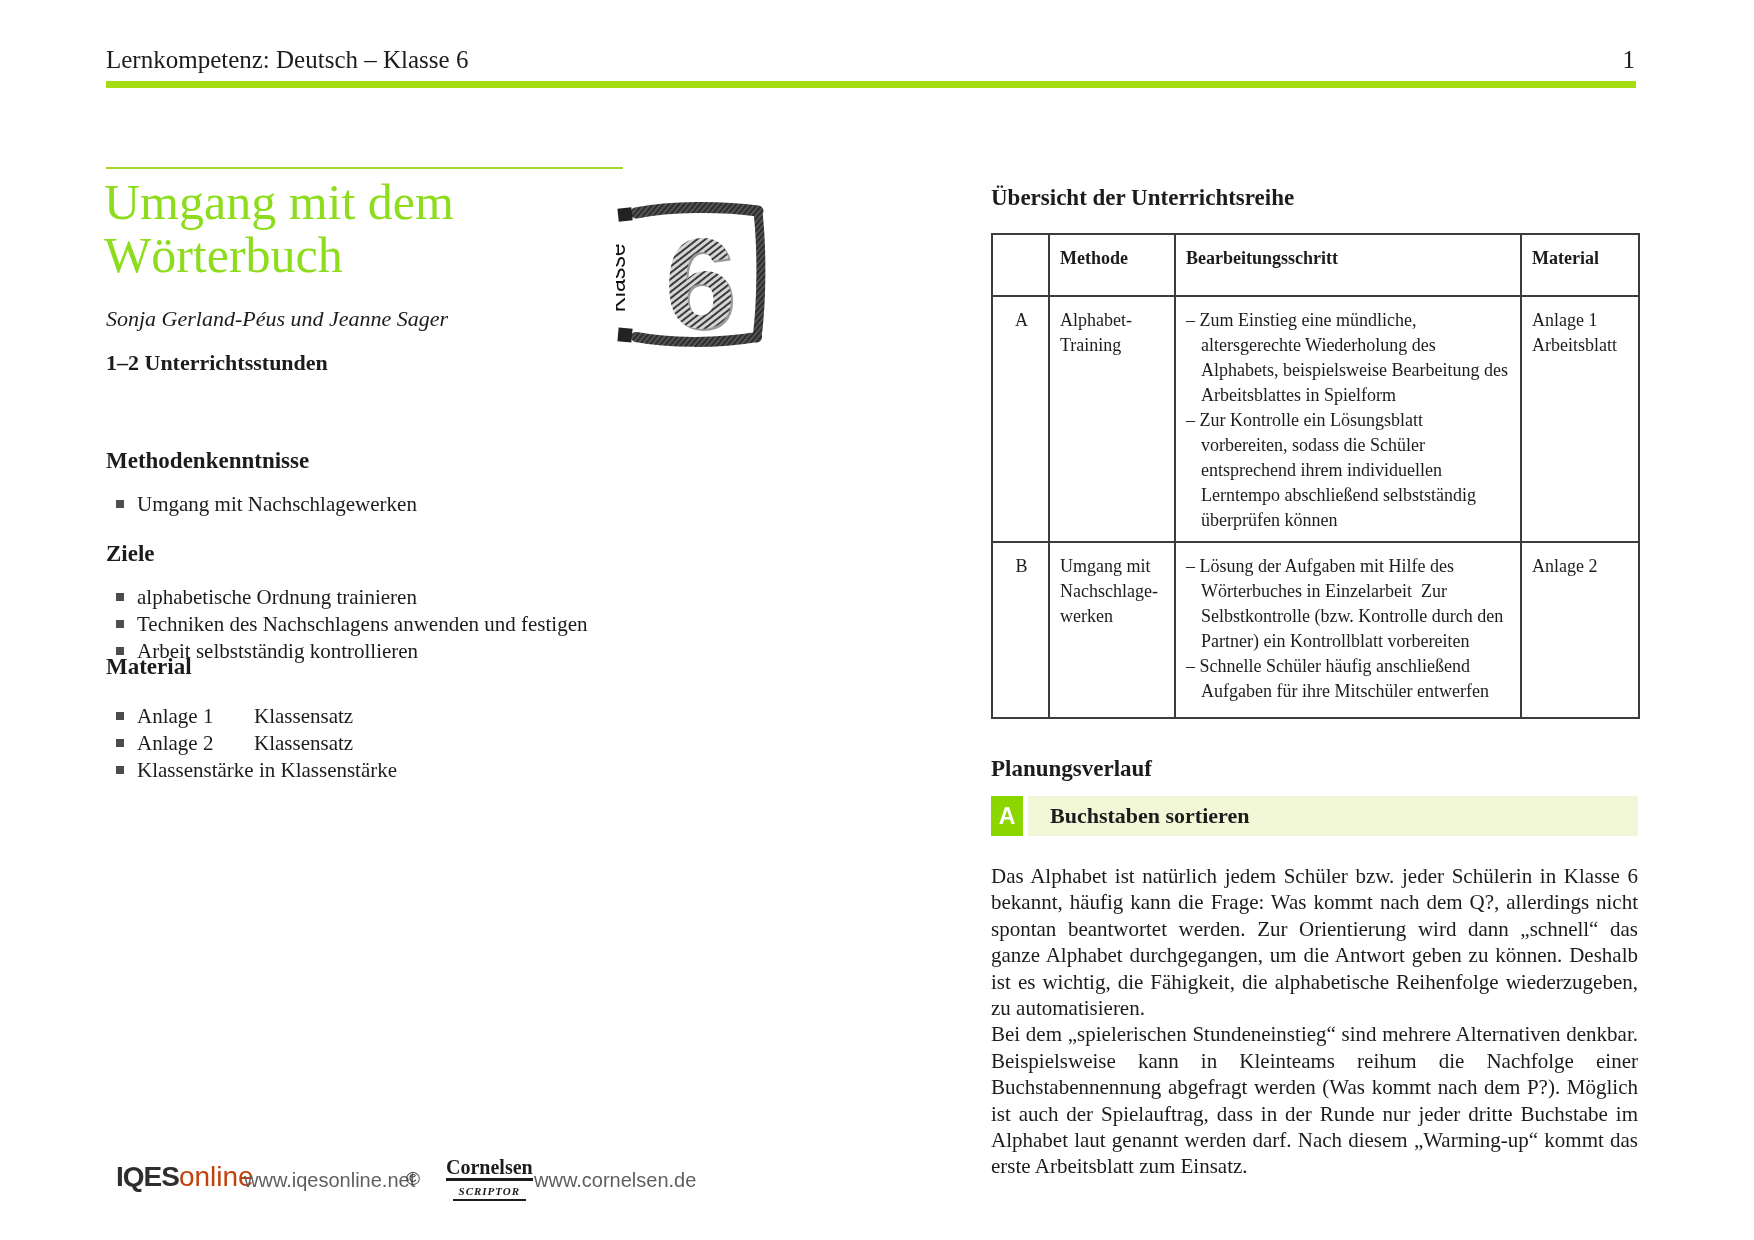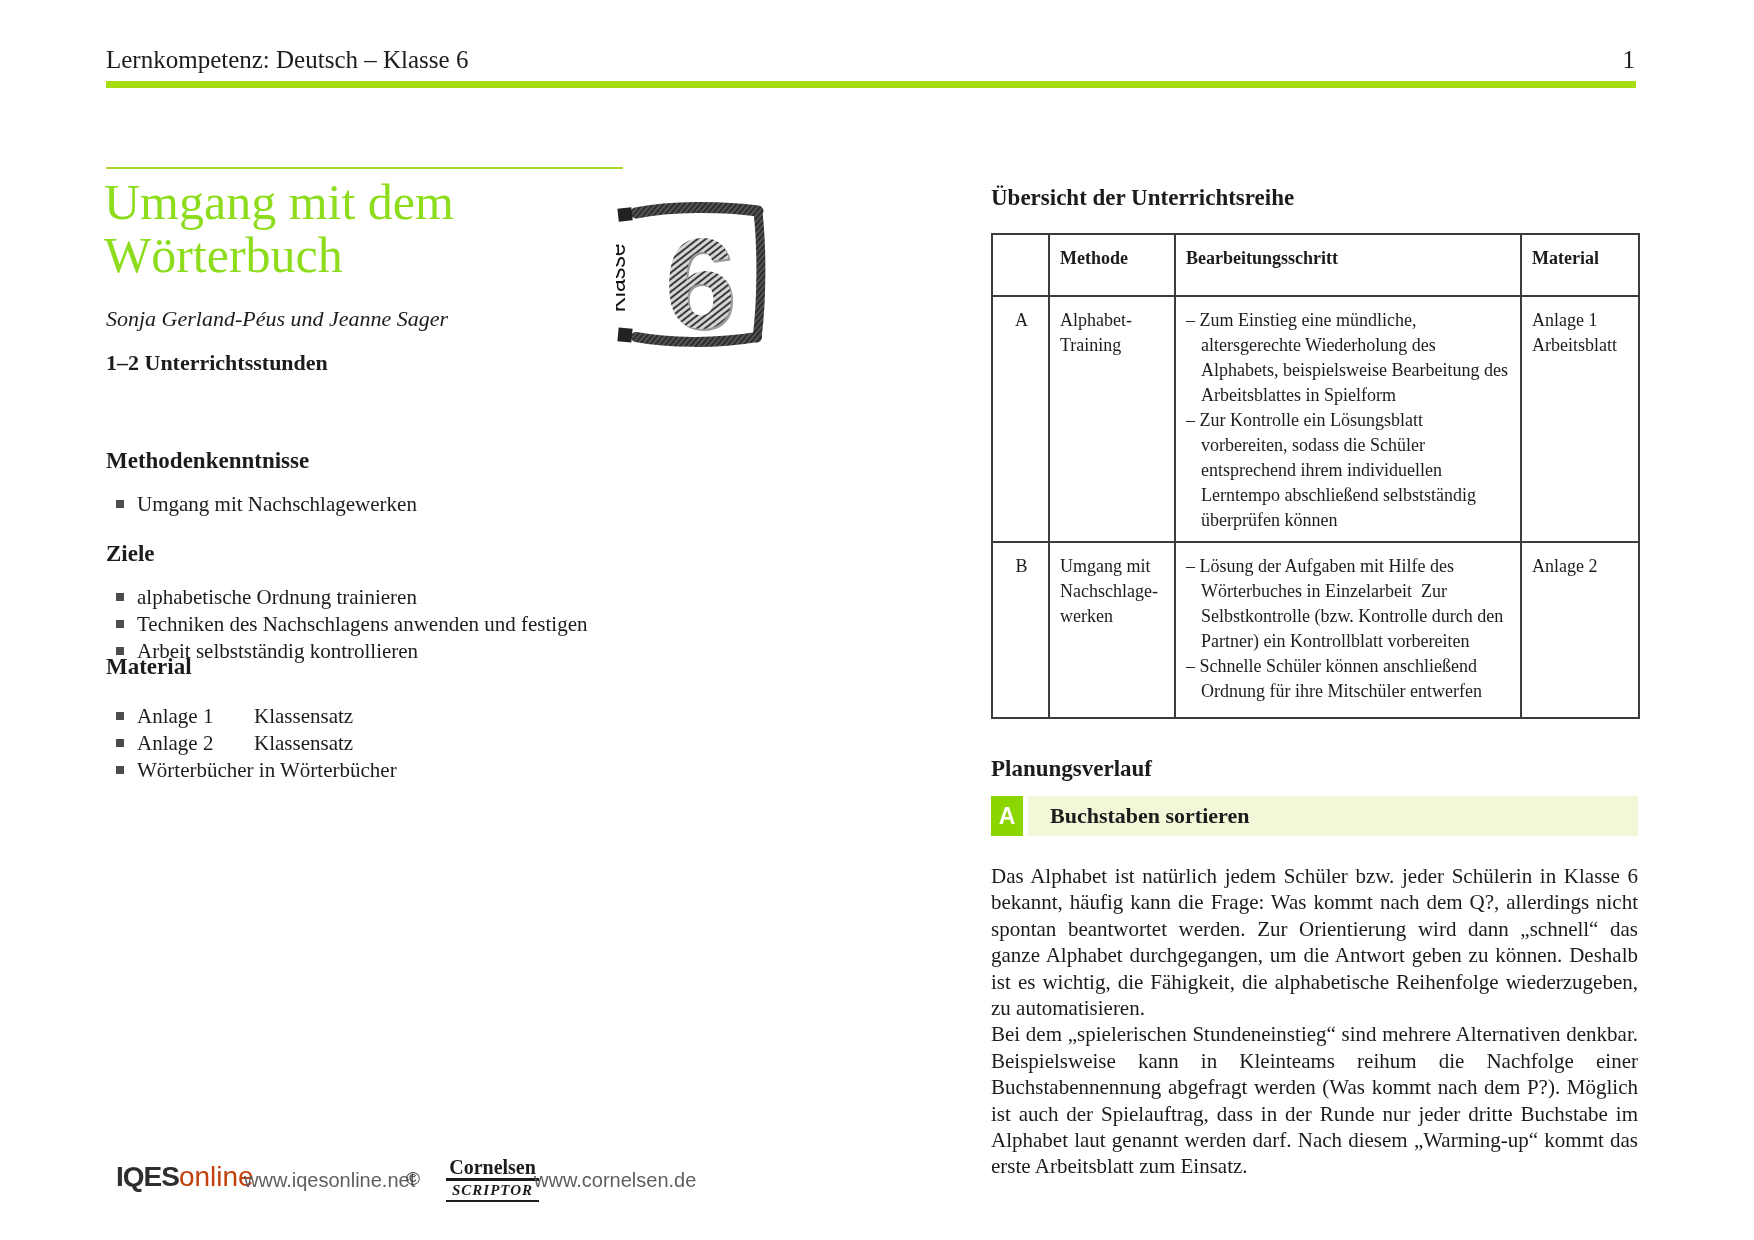--- a/index.html
+++ b/index.html
@@ -58,21 +58,21 @@
           font-size:28px;letter-spacing:-1px;color:#2e2e2e;font-weight:bold;}
   .f-iqes .lite{font-weight:normal;color:#c2410c;letter-spacing:0;}
   .f-url1{position:absolute;left:244px;top:1169px;font-family:"Liberation Sans",sans-serif;
           font-size:20px;color:#5f5f5f;}
   .f-copy{position:absolute;left:406px;top:1168px;font-family:"Liberation Sans",sans-serif;
           font-size:19px;color:#444;}
   .f-logo{position:absolute;left:446px;top:1157px;text-align:center;
           font-family:Liberation Serif, serif;color:#1c1c1c;}
   .f-logo .c-name{font-weight:bold;font-size:20px;line-height:1;border-bottom:3px solid #1c1c1c;
                   padding-bottom:1px;display:block;}
-  .f-logo .c-sub{font-weight:bold;font-style:italic;font-size:15px;letter-spacing:1px;line-height:1;
+  .f-logo .c-sub{font-weight:bold;font-style:italic;font-size:11px;letter-spacing:1px;line-height:1;
                  border-bottom:2px solid #1c1c1c;padding:1px 6px 2px 6px;display:inline-block;}
   .f-url2{position:absolute;left:534px;top:1169px;font-family:"Liberation Sans",sans-serif;
           font-size:20px;color:#5f5f5f;}
 </style>
 </head>
 <body>
 
 <div class="page">
 
   <div class="hdr-title">Lernkompetenz: Deutsch – Klasse 6</div>
@@ -144,21 +144,21 @@
       <span class="mat-label">Anlage 1</span>
       <span>Klassensatz</span>
     </li>
     <li>
       <span class="sq"></span>
       <span class="mat-label">Anlage 2</span>
       <span>Klassensatz</span>
     </li>
     <li>
       <span class="sq"></span>
-      <span>Wörterbücher in Wörterbücher</span>
+      <span>Klassenstärke in Klassenstärke</span>
     </li>
   </ul>
 
   <div class="col-right">
     <p class="ov-title">Übersicht der Unterrichtsreihe</p>
 
     <table class="ov">
       <colgroup>
           <col style="width:57px">
           <col style="width:126px">
@@ -180,21 +180,21 @@
           <div class="step">– Zur Kontrolle ein Lösungsblatt vorbereiten, sodass die Schüler entsprechend ihrem individuellen Lerntempo abschließend selbstständig überprüfen können</div>
         </td>
         <td class="c-material">Anlage 1
 Arbeitsblatt</td>
       </tr>
       <tr style="height:176px">
         <td class="c-letter">B</td>
         <td>Umgang mit Nachschlage­werken</td>
         <td>
           <div class="step">– Lösung der Aufgaben mit Hilfe des Wörterbuches in Einzelarbeit&nbsp; Zur Selbstkontrolle (bzw. Kontrolle durch den Partner) ein Kontrollblatt vorbereiten</div>
-          <div class="step">– Schnelle Schüler können anschließend Ordnung für ihre Mitschüler entwerfen</div>
+          <div class="step">– Schnelle Schüler häufig anschließend Aufgaben für ihre Mitschüler entwerfen</div>
         </td>
         <td class="c-material">Anlage 2</td>
       </tr>
     </tbody>
       </table>
 
     <p class="plan-title">Planungsverlauf</p>
 
     <div class="plan-bar">
       <div class="plan-marker">A</div>

